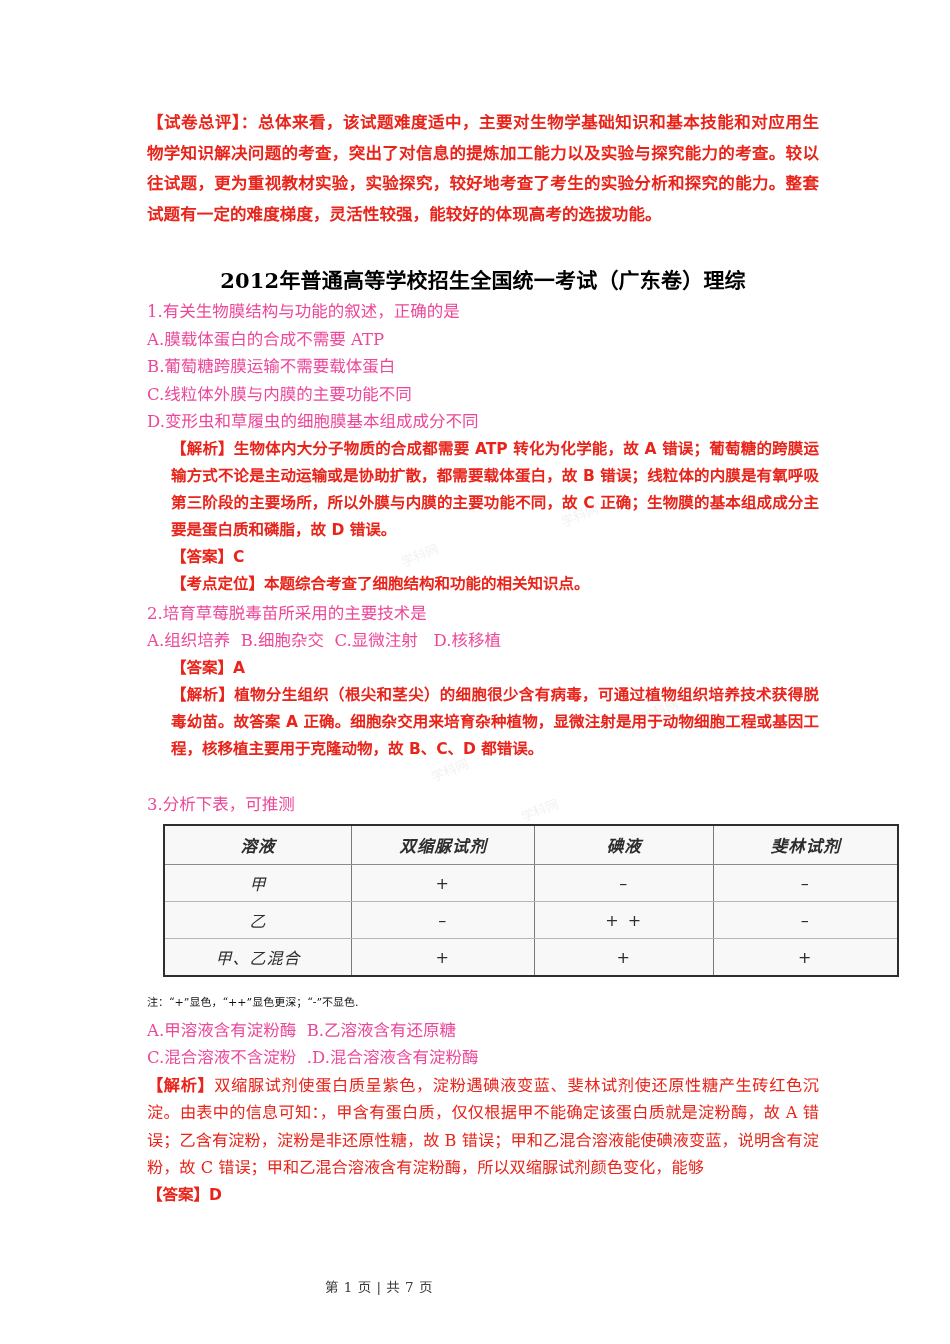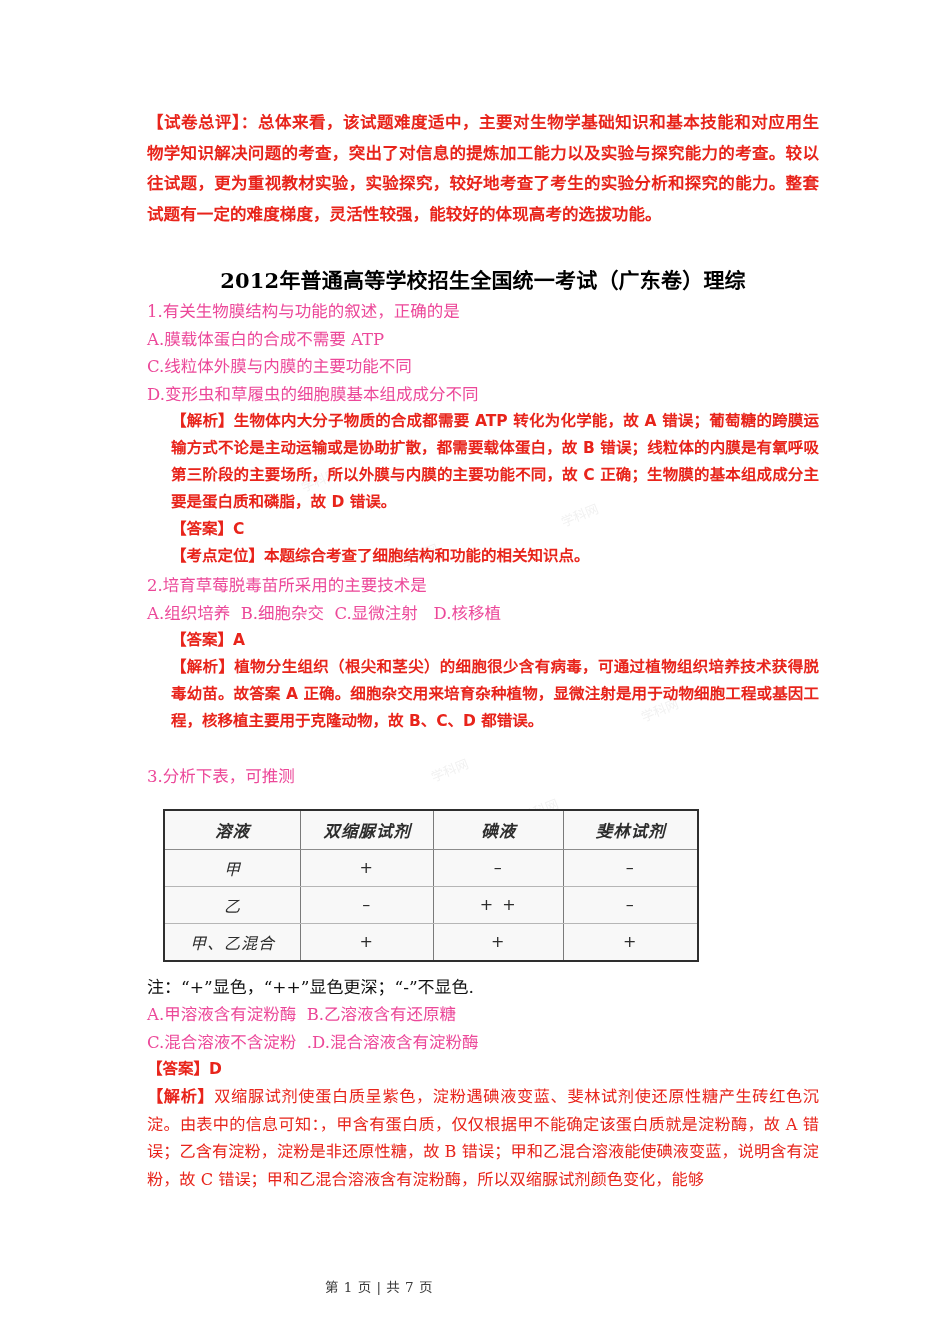--- a/index.html
+++ b/index.html
@@ -95,23 +95,23 @@
     font-weight: 400;
     font-size: 16.2px;
     line-height: 27.5px;
   }
   .ann.flush { padding-left: 0; }
   .ann .tag { font-weight: 700; }
   .gap-md { height: 26px; }
 
   
   .table-wrap {
-    margin-top: 18px;
+    margin-top: 6px;
     margin-left: 16px;
-    width: 536px;
+    width: 736px;
     border: 2px solid #2b2b2b;
     background: #fdfdfc;
     box-sizing: border-box;
     filter: contrast(0.96) saturate(0.2);
   }
   table.exp-table {
     width: 100%;
     border-collapse: collapse;
     font-family: "DejaVu Serif", "Liberation Serif", serif;
     color: #2a2a28;
@@ -141,21 +141,21 @@
     font-family: "DejaVu Sans", "Liberation Sans", sans-serif;
   }
   col.c1 { width: 25.5%; }
   col.c2 { width: 25.0%; }
   col.c3 { width: 24.5%; }
   col.c4 { width: 25.0%; }
 
   .table-note {
     margin-top: 12px;
     font-family: "DejaVu Serif", "Liberation Serif", serif;
-    font-size: 17px;
+    font-size: 11px;
     line-height: 27.5px;
     color: #111;
   }
 
   
   .footer {
     position: absolute;
     left: 0;
     top: 1276px;
     width: 758px;
@@ -191,20 +191,21 @@
   <div class="wm" style="left:520px; top:800px;">学科网</div>
 
   <div class="content">
 
     <div class="review-block"><span class="lead">【试卷总评】：</span><span>总体来看，该试题难度适中，主要对生物学基础知识和基本技能和对应用生物学知识解决问题的考查，突出了对信息的提炼加工能力以及实验与探究能力的考查。较以往试题，更为重视教材实验，实验探究，较好地考查了考生的实验分析和探究的能力。整套试题有一定的难度梯度，灵活性较强，能较好的体现高考的选拔功能。</span></div>
 
     <div class="doc-title">2012年普通高等学校招生全国统一考试（广东卷）理综</div>
 
     <div class="q-line q-stem">1.有关生物膜结构与功能的叙述，正确的是</div>
     <div class="q-line">A.膜载体蛋白的合成不需要 ATP</div>
+    <div class="q-line">B.葡萄糖跨膜运输不需要载体蛋白</div>
     <div class="q-line">C.线粒体外膜与内膜的主要功能不同</div>
     <div class="q-line">D.变形虫和草履虫的细胞膜基本组成成分不同</div>
 
     <div class="ann"><span class="tag">【解析】</span><span>生物体内大分子物质的合成都需要 ATP 转化为化学能，故 A 错误；葡萄糖的跨膜运输方式不论是主动运输或是协助扩散，都需要载体蛋白，故 B 错误；线粒体的内膜是有氧呼吸第三阶段的主要场所，所以外膜与内膜的主要功能不同，故 C 正确；生物膜的基本组成成分主要是蛋白质和磷脂，故 D 错误。</span></div>
 
     <div class="ann"><span class="tag">【答案】</span><span>C</span></div>
 
     <div class="ann"><span class="tag">【考点定位】</span><span>本题综合考查了细胞结构和功能的相关知识点。</span></div>
 
     <div class="q-line q-stem">2.培育草莓脱毒苗所采用的主要技术是</div>
@@ -253,20 +254,20 @@
             <td class="sym">+</td>
           </tr>
         </tbody>
       </table>
     </div>
 
     <div class="table-note">注：“+”显色，“++”显色更深；“-”不显色.</div>
     <div class="q-line">A.甲溶液含有淀粉酶  B.乙溶液含有还原糖</div>
     <div class="q-line">C.混合溶液不含淀粉  .D.混合溶液含有淀粉酶</div>
 
+    <div class="ann flush serif"><span class="tag">【解析】</span><span>双缩脲试剂使蛋白质呈紫色，淀粉遇碘液变蓝、斐林试剂使还原性糖产生砖红色沉淀。由表中的信息可知：，甲含有蛋白质，仅仅根据甲不能确定该蛋白质就是淀粉酶，故 A 错误；乙含有淀粉，淀粉是非还原性糖，故 B 错误；甲和乙混合溶液能使碘液变蓝，说明含有淀粉，故 C 错误；甲和乙混合溶液含有淀粉酶，所以双缩脲试剂颜色变化，能够</span></div>
+
     <div class="ann flush"><span class="tag">【答案】</span><span>D</span></div>
-
-    <div class="ann flush serif"><span class="tag">【解析】</span><span>双缩脲试剂使蛋白质呈紫色，淀粉遇碘液变蓝、斐林试剂使还原性糖产生砖红色沉淀。由表中的信息可知：，甲含有蛋白质，仅仅根据甲不能确定该蛋白质就是淀粉酶，故 A 错误；乙含有淀粉，淀粉是非还原性糖，故 B 错误；甲和乙混合溶液能使碘液变蓝，说明含有淀粉，故 C 错误；甲和乙混合溶液含有淀粉酶，所以双缩脲试剂颜色变化，能够</span></div>
 
   </div>
 
   <div class="footer">第 1 页 | 共 7 页</div>
 </div>
 
 </body></html>

